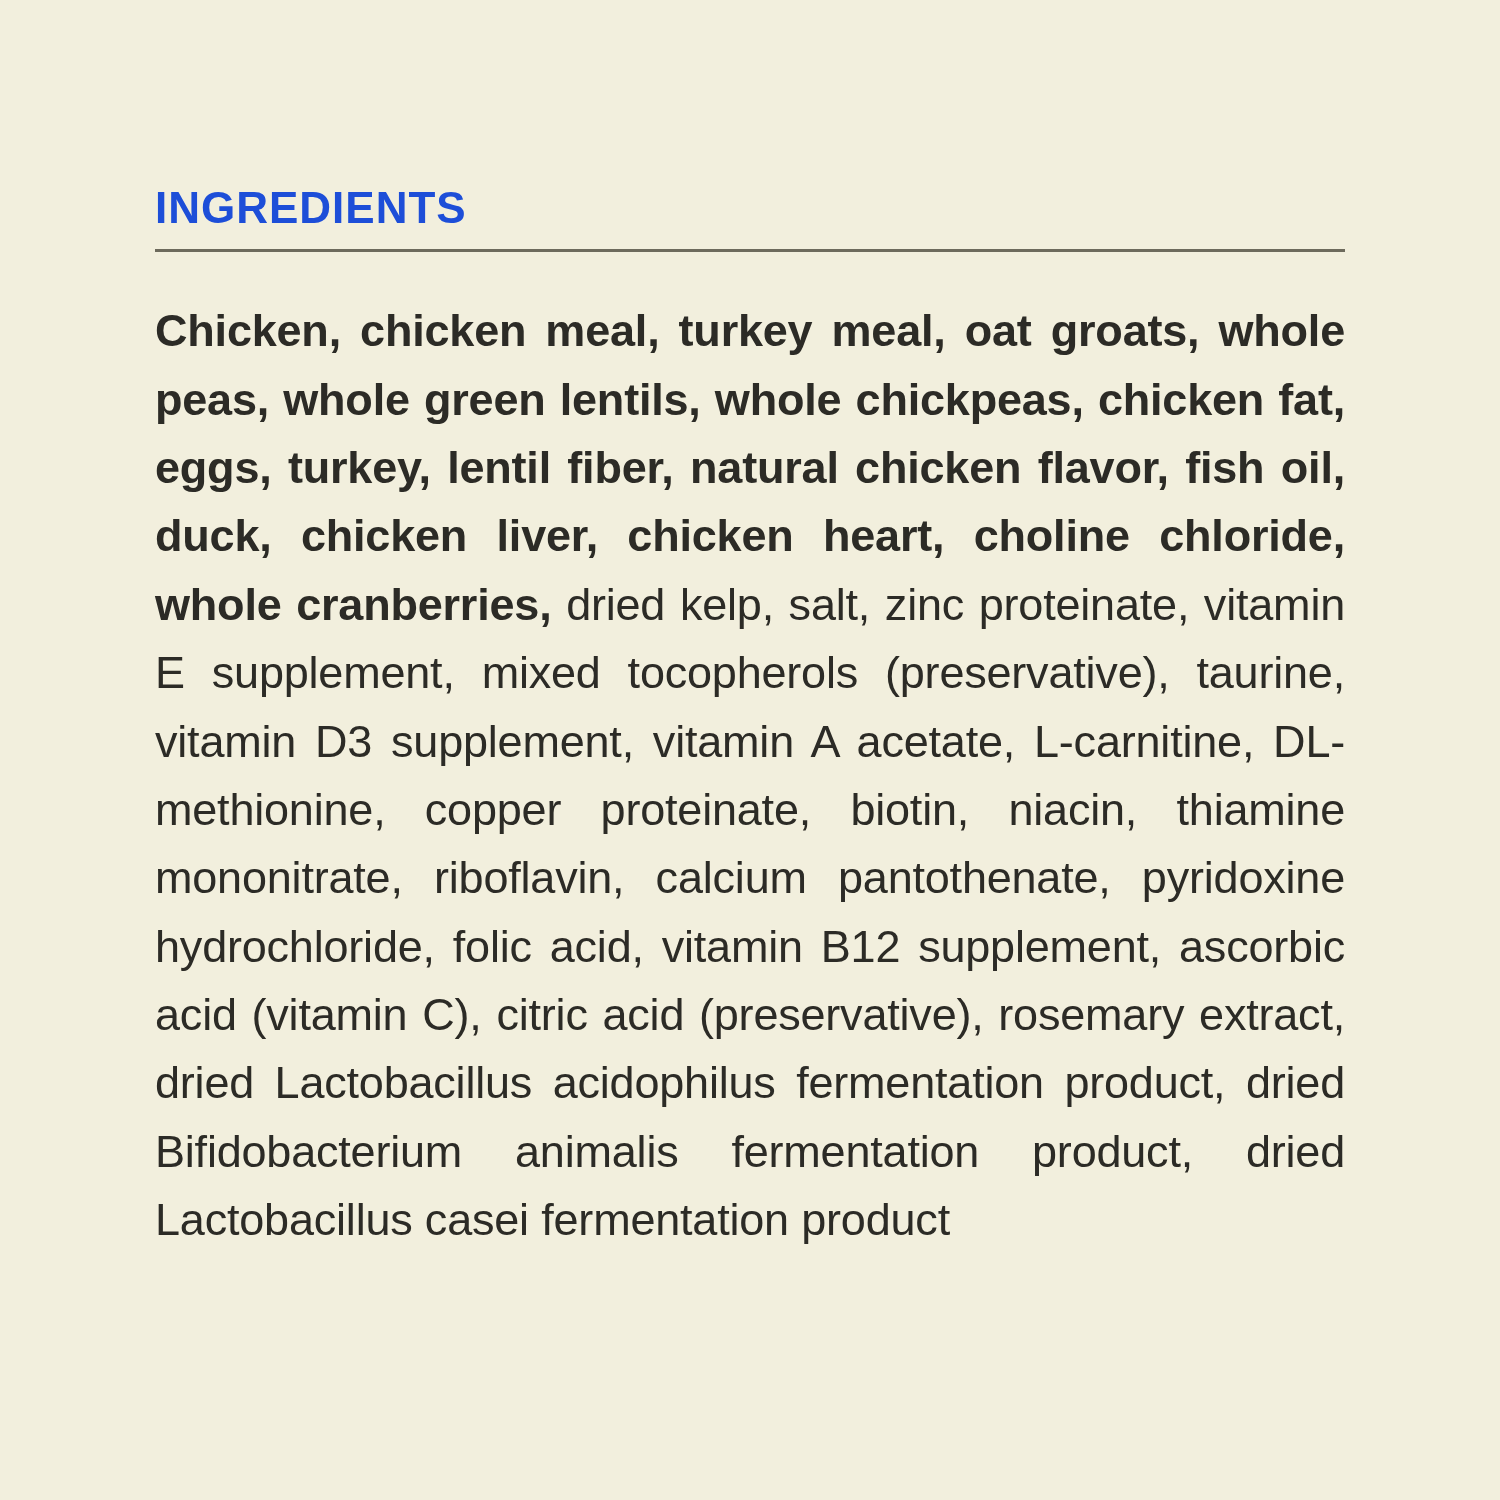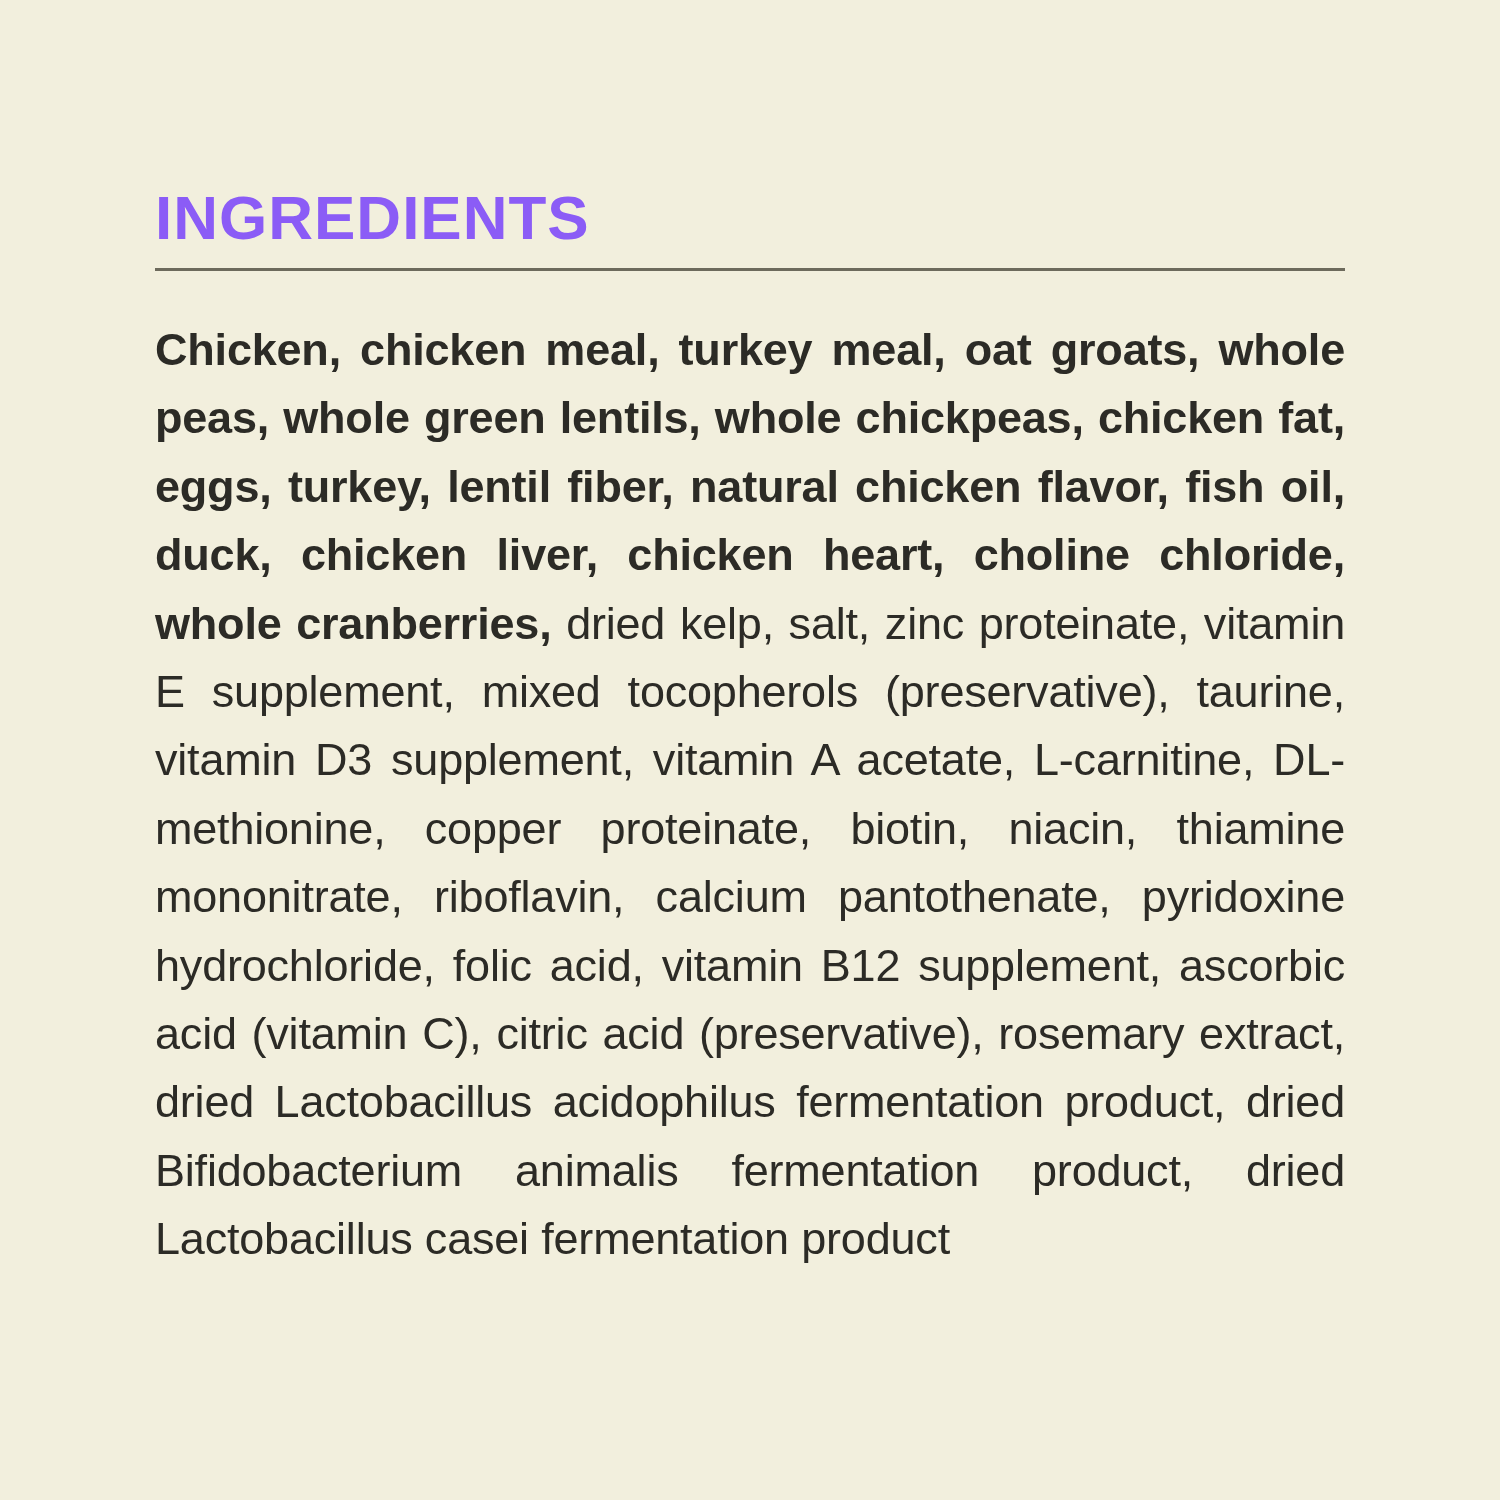--- a/index.html
+++ b/index.html
@@ -13,24 +13,24 @@
     font-family: "Liberation Sans", sans-serif;
     overflow: hidden;
   }
   .panel {
     position: absolute;
     left: 155px;
     top: 185px;
     width: 1190px;
   }
   .heading {
-    font-size: 62px;
+    font-size: 44px;
     font-weight: bold;
     letter-spacing: 1px;
-    color: #8b5cf6;
+    color: #1d4ed8;
     line-height: 1.05;
     margin: 0 0 18px 0;
     font-family: "Liberation Sans", sans-serif;
   }
   .rule {
     height: 3px;
     background: #6d6a5c;
     width: 100%;
     margin-bottom: 26px;
   }

